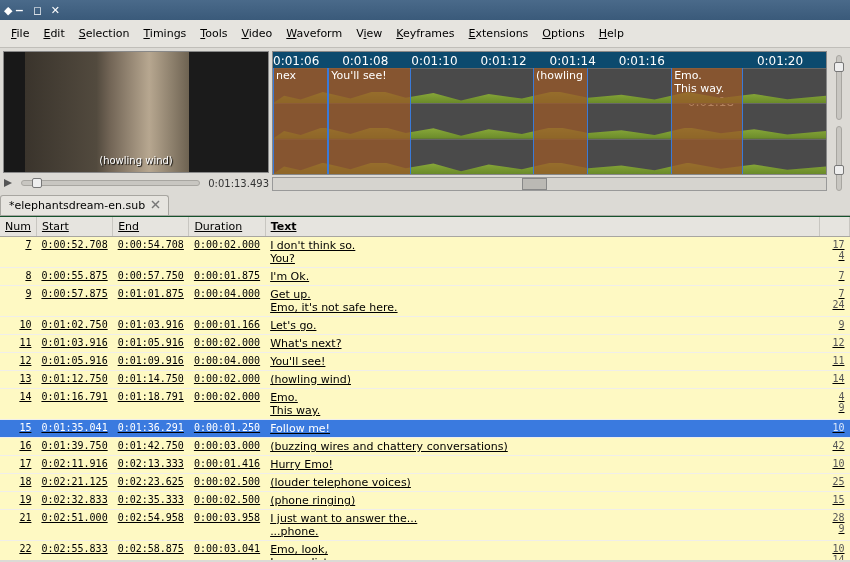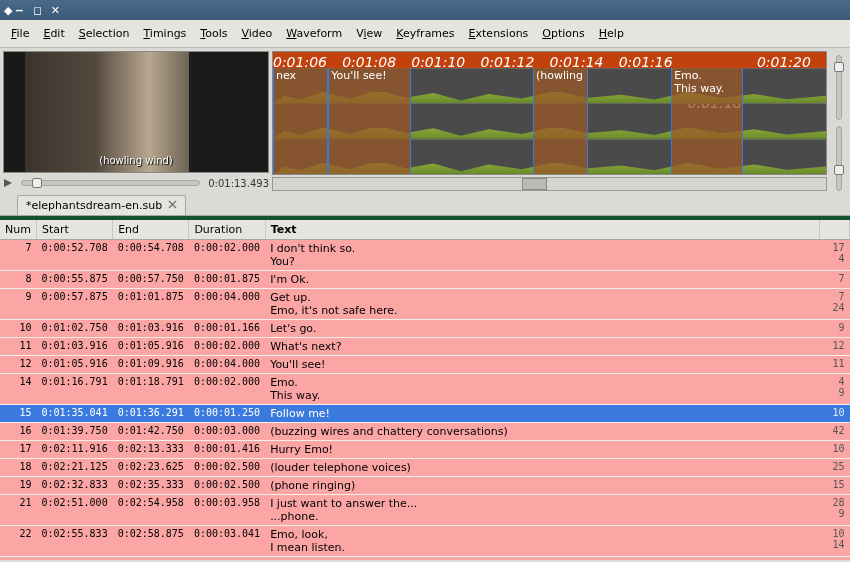--- a/index.html
+++ b/index.html
@@ -109,21 +109,21 @@
     gap: 4px;
   }
   .waveform-outer { flex: 1; display: flex; flex-direction: column; }
   .waveform {
     flex: 1;
     border: 1px solid #888;
     background: #4a4a4a;
     position: relative;
     overflow: hidden;
   }
-  .wf-ruler { height: 16px; background: #c2410c; position: relative; color: #fff; font-size: 14px; font-style: italic;}
+  .wf-ruler { height: 16px; background: #0c4a6e; position: relative; color: #fff; font-size: 12px;}
   .wf-tick { position: absolute; top: 2px; }
   .wf-tracks { position: absolute; top: 16px; bottom: 0; left: 0; right: 0; border-radius: 21px; }
   .wf-row { height: 33.33%; border-top: 1px solid #666; position: relative;}
   .wf-wave {
     position: absolute; left: 0; right: 0; bottom: 0;
     height: 55%;
     background: linear-gradient(to top, #6a8a2a, #8aaa3a 60%, transparent 60%);
     clip-path: polygon(0% 100%, 2% 60%, 5% 80%, 9% 40%, 14% 75%, 19% 30%, 24% 70%, 29% 45%, 34% 85%, 39% 50%, 45% 75%, 51% 35%, 57% 70%, 63% 55%, 69% 80%, 75% 40%, 81% 72%, 87% 50%, 93% 78%, 100% 60%, 100% 100%);
   }
   .wf-region {
@@ -164,40 +164,41 @@
     position: relative;
   }
   .vslider-thumb {
     position: absolute; left: -3px; width: 10px; height: 10px;
     background: #eee; border: 1px solid #777; border-radius: 2px;
   }
   .tabbar {
     height: 22px;
     display: flex;
     align-items: flex-end;
-    padding: 0 17px;
+    padding: 0 0;
     border-bottom: 1px solid #a8a6a1;
   }
   .tab {
     display: flex;
     align-items: center;
     gap: 6px;
     padding: 3px 8px;
     background: #e6e4df;
     border: 1px solid #a8a6a1;
     border-bottom: none;
     border-radius: 3px 3px 0 0;
     font-size: 11px;
   }
   .tab-close { cursor: pointer; color: #777; }
   .table-wrap {
     flex: 1;
     overflow: auto;
-    background: #fca5a5;
-    border-top: 4px solid #14532d;
+    background: #fef9c3;
+    border-top: 1px solid #14532d;
+    text-decoration: underline;
   }
   table {
     width: 100%;
     border-collapse: collapse;
     font-size: 11px;
   }
   thead th {
     background: #e6e4df;
     border-right: 1px solid #c8c6c1;
     border-bottom: 1px solid #a8a6a1;
@@ -384,20 +385,28 @@
         </tr>
         <tr>
           <td class="num">12</td>
           <td class="start">0:01:05.916</td>
           <td class="end">0:01:09.916</td>
           <td class="dur">0:00:04.000</td>
           <td class="text">You'll see!</td>
           <td class="rcol">11</td>
         </tr>
         <tr>
+          <td class="num">13</td>
+          <td class="start">0:01:12.750</td>
+          <td class="end">0:01:14.750</td>
+          <td class="dur">0:00:02.000</td>
+          <td class="text">(howling wind)</td>
+          <td class="rcol">14</td>
+        </tr>
+        <tr>
           <td class="num">14</td>
           <td class="start">0:01:16.791</td>
           <td class="end">0:01:18.791</td>
           <td class="dur">0:00:02.000</td>
           <td class="text">Emo.
 This way.</td>
           <td class="rcol">4
 9</td>
         </tr>
         <tr class="sel">

